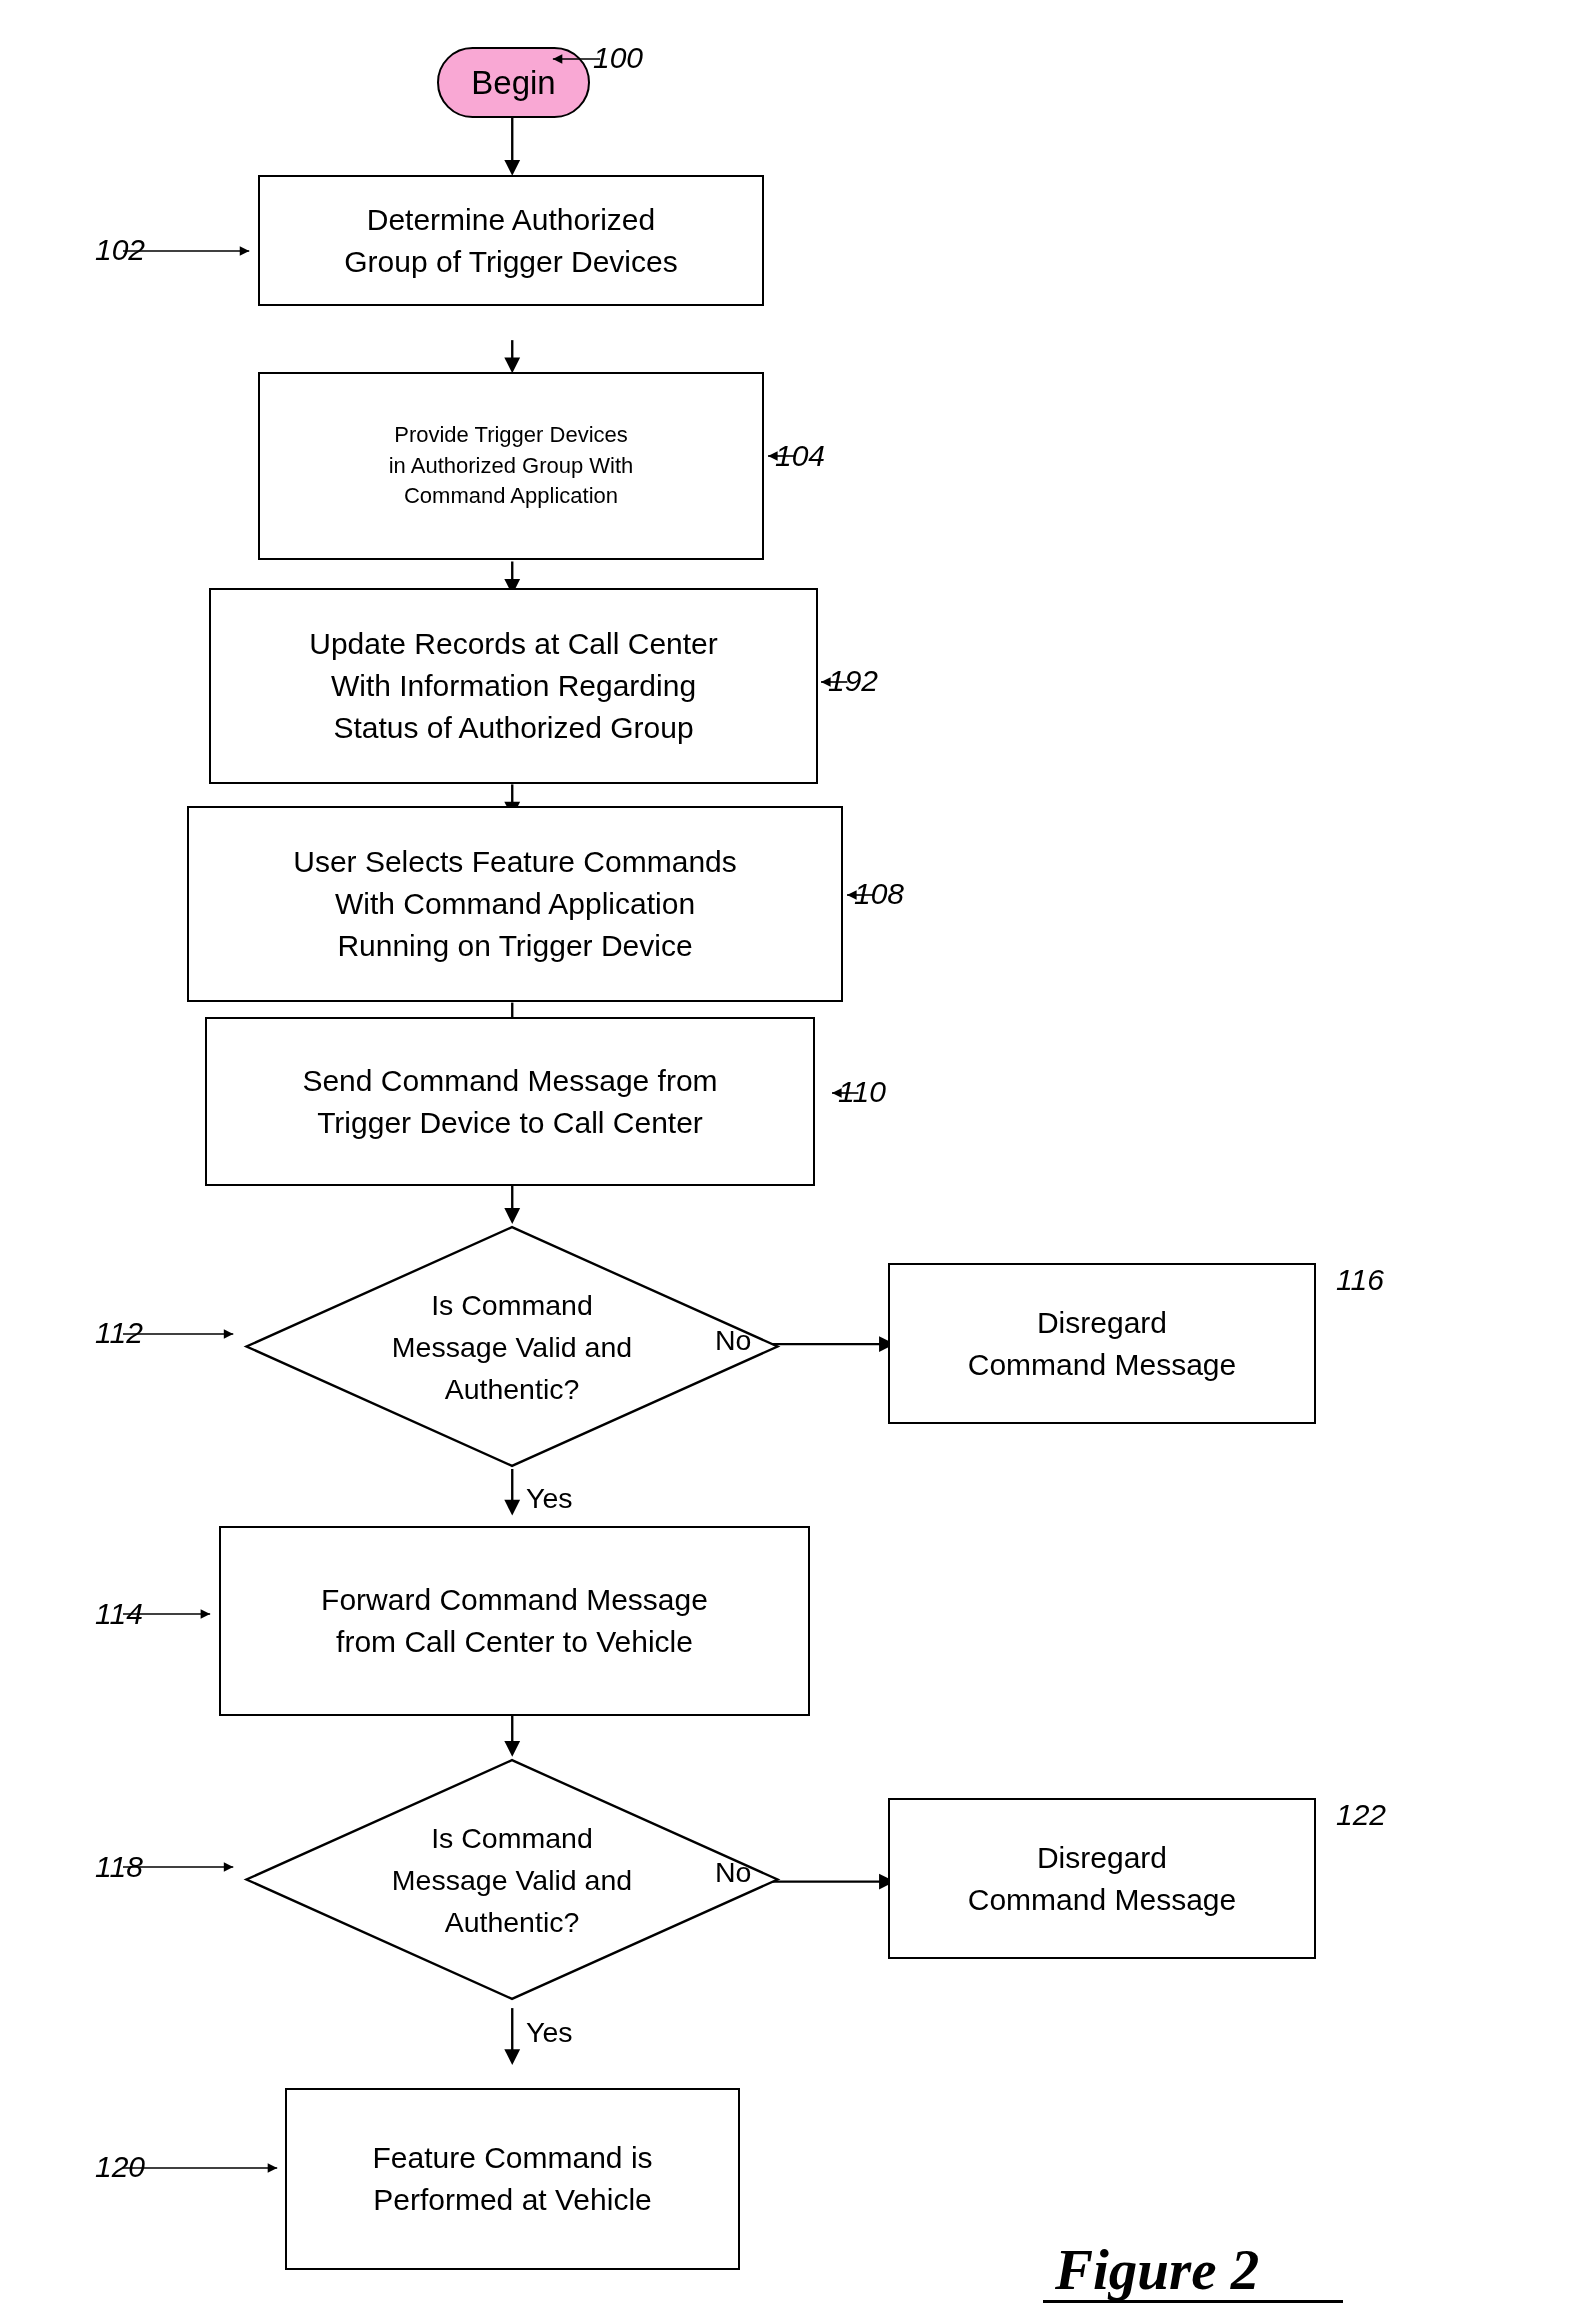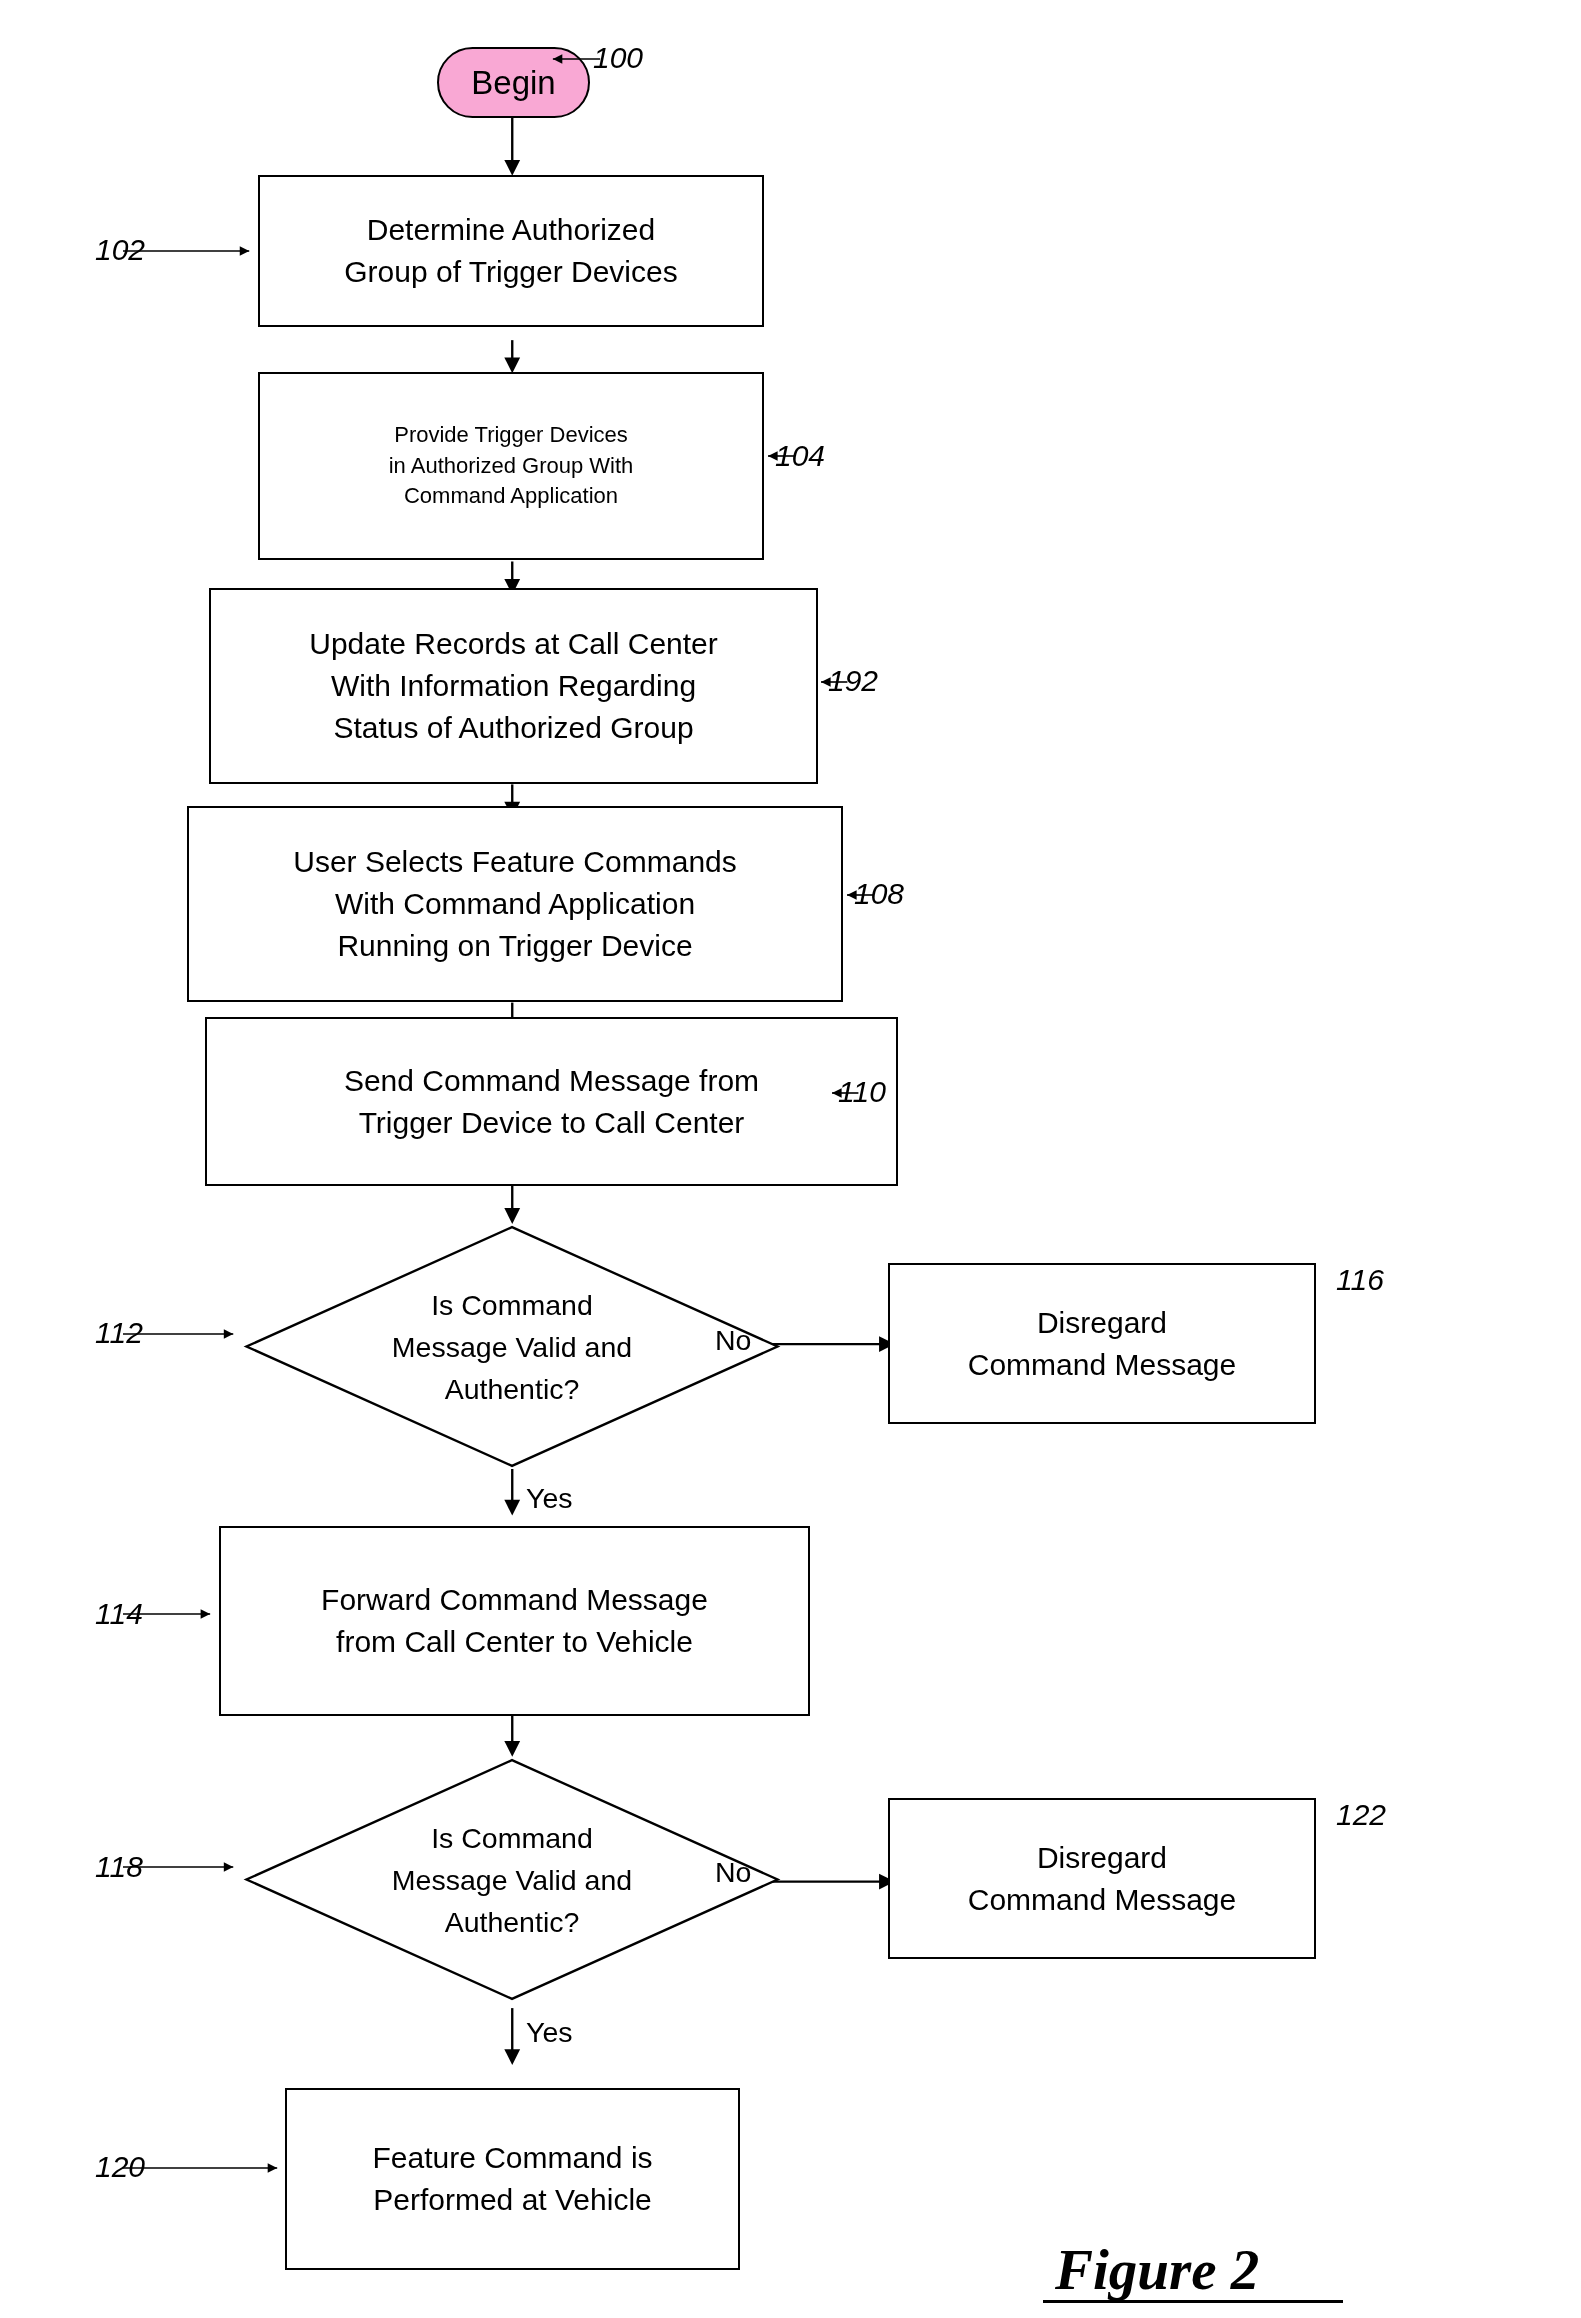--- a/index.html
+++ b/index.html
@@ -140,21 +140,21 @@
     <div class="oval">Begin</div>
   </div>
 
   <div class="label" style="left:593px; top:41px;">100</div>
 
   <svg style="position:absolute;top:43px;left:545px;" width="63" height="32" viewBox="0 0 80 40">
     <line x1="70" y1="20" x2="10" y2="20" stroke="#000" stroke-width="2"></line>
     <polygon points="10,20 22,14 22,26" fill="#000"></polygon>
   </svg>
 
-  <div class="node" style="left:258px; top:175px; width:506px; height:152px;">
+  <div class="node" style="left:258px; top:175px; width:506px; height:131px;">
     <div class="rect" style="width:100%;height:100%;display:flex;align-items:center;justify-content:center;">
       <span style="white-space:pre-line;font-size:30px;">Determine Authorized
 Group of Trigger Devices</span>
     </div>
   </div>
   <div class="label" style="left:95px; top:233px;">102</div>
   <svg style="position:absolute;top:239px;left:123px;" width="142" height="24" viewBox="0 0 180 30">
     <line x1="0" y1="15" x2="160" y2="15" stroke="#000" stroke-width="2"></line>
     <polygon points="160,15 148,9 148,21" fill="#000"></polygon>
   </svg>
@@ -191,21 +191,21 @@
 With Command Application
 Running on Trigger Device</span>
     </div>
   </div>
   <div class="label" style="left:854px; top:877px;">108</div>
   <svg style="position:absolute;top:883px;left:843px;" width="32" height="24" viewBox="0 0 40 30">
     <line x1="38" y1="15" x2="5" y2="15" stroke="#000" stroke-width="2"></line>
     <polygon points="5,15 17,9 17,21" fill="#000"></polygon>
   </svg>
 
-  <div class="node" style="left:205px; top:1017px; width:693px; height:169px;border-radius:6px;">
+  <div class="node" style="left:205px; top:1017px; width:610px; height:169px;border-radius:6px;">
     <div class="rect" style="width:100%;height:100%;display:flex;align-items:center;justify-content:center;">
       <span style="white-space:pre-line;font-size:30px;">Send Command Message from
 Trigger Device to Call Center</span>
     </div>
   </div>
   <div class="label" style="left:838px; top:1075px;">110</div>
   <svg style="position:absolute;top:1081px;left:828px;" width="32" height="24" viewBox="0 0 40 30">
     <line x1="38" y1="15" x2="5" y2="15" stroke="#000" stroke-width="2"></line>
     <polygon points="5,15 17,9 17,21" fill="#000"></polygon>
   </svg>

